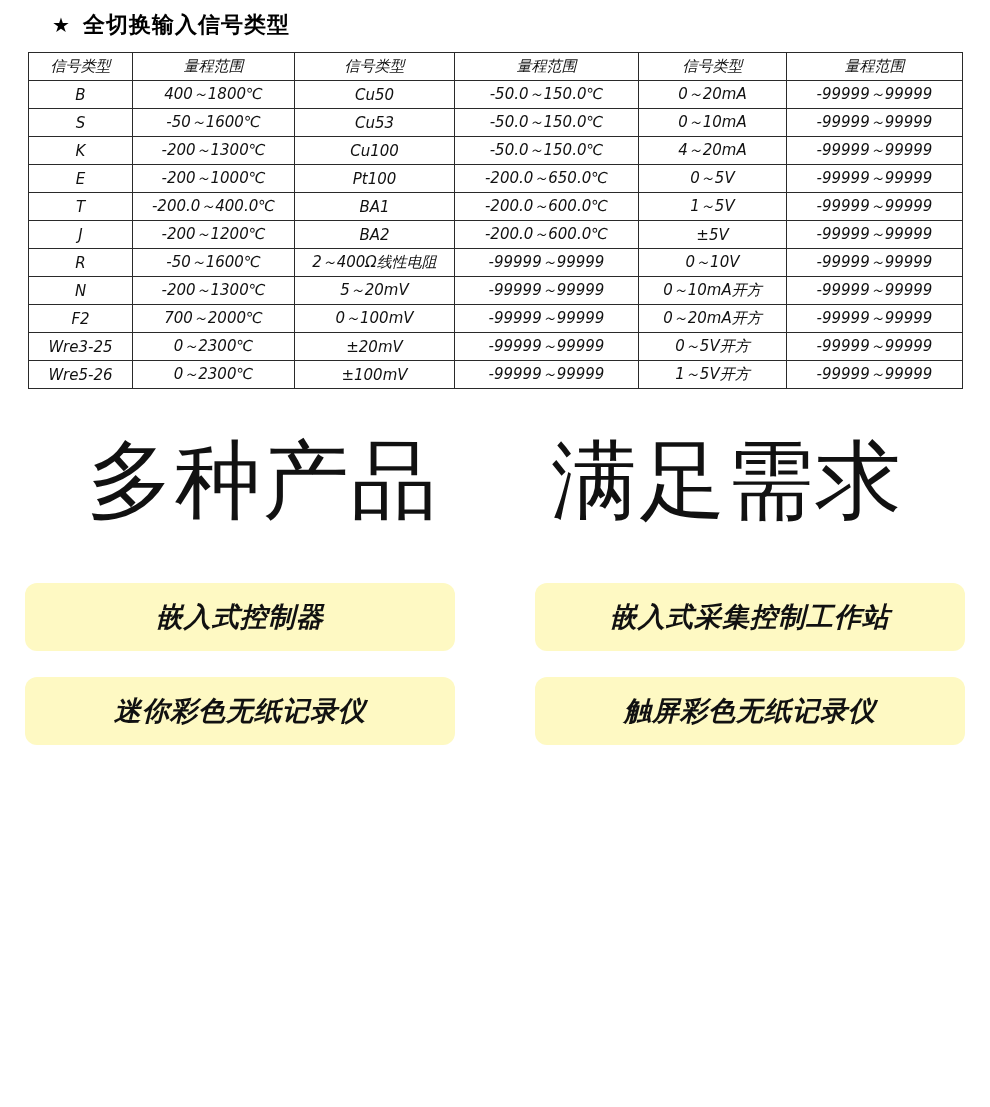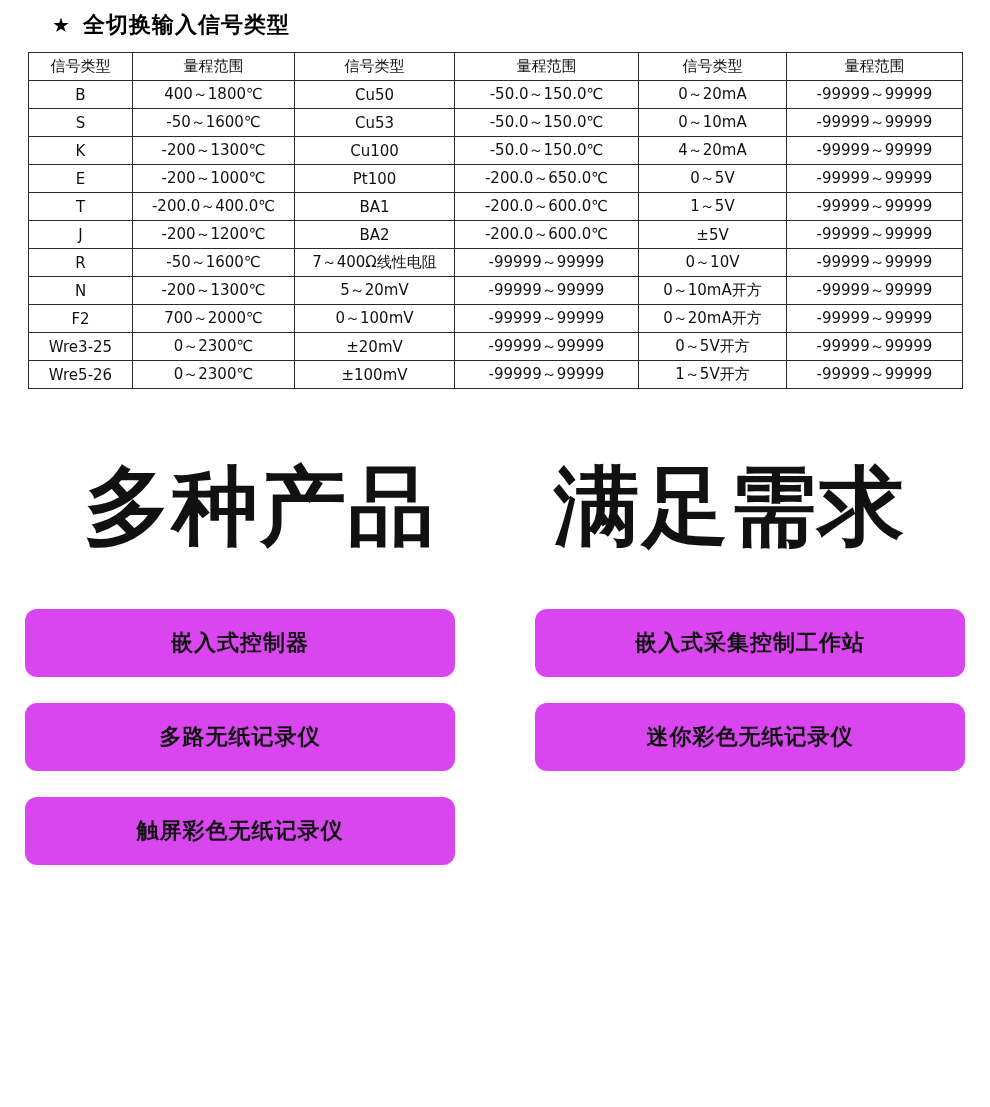--- a/index.html
+++ b/index.html
@@ -30,20 +30,21 @@
   .star-icon {
     font-size: 20px;
     line-height: 1;
     color: #000;
   }
 
   
   .table-wrap {
     margin: 12px 0 0 28px;
     width: 934px;
+    font-style: italic;
   }
   table.signal-table {
     border-collapse: collapse;
     width: 934px;
     table-layout: fixed;
   }
   table.signal-table th,
   table.signal-table td {
     border: 1px solid #2a2a2a;
     height: 27px;
@@ -64,24 +65,24 @@
   table.signal-table col.c3 { width: 184px; }
   table.signal-table col.c4 { width: 148px; }
   table.signal-table col.c5 { width: 176px; }
 
   .mono-ish {
     font-family: "DejaVu Sans", "Liberation Sans", sans-serif;
   }
 
   
   .banner-title {
-    margin-top: 74px;
+    margin-top: 48px;
     text-align: center;
     font-size: 86px;
-    font-weight: 700;
+    font-weight: 400;
     letter-spacing: 2px;
     color: #111;
     line-height: 1;
     font-family: "DejaVu Sans", "Liberation Sans", sans-serif;
   }
   .banner-title .gap {
     display: inline-block;
     width: 54px;
   }
 
@@ -91,30 +92,31 @@
     width: 940px;
     display: grid;
     grid-template-columns: 430px 430px;
     column-gap: 80px;
     row-gap: 26px;
     justify-content: center;
   }
   .pill {
     height: 68px;
     border-radius: 12px;
-    background: #d946ef;
+    background: #fef9c3;
     display: flex;
     align-items: center;
     justify-content: center;
-    font-size: 22px;
+    font-size: 27px;
     font-weight: 700;
     color: #111;
     letter-spacing: 1px;
     cursor: pointer;
     user-select: none;
+    font-style: italic;
   }
 </style>
 </head>
 <body>
 
 <div class="section-heading">
   <span class="star-icon">★</span>
   <span>全切换输入信号类型</span>
 </div>
 
@@ -183,21 +185,21 @@
         <td class="mono-ish">J</td>
         <td class="mono-ish">-200～1200℃</td>
         <td class="mono-ish">BA2</td>
         <td class="mono-ish">-200.0～600.0℃</td>
         <td class="mono-ish">±5V</td>
         <td class="mono-ish">-99999～99999</td>
       </tr>
       <tr>
         <td class="mono-ish">R</td>
         <td class="mono-ish">-50～1600℃</td>
-        <td class="mono-ish">7～400Ω线性电阻</td>
+        <td class="mono-ish">2～400Ω线性电阻</td>
         <td class="mono-ish">-99999～99999</td>
         <td class="mono-ish">0～10V</td>
         <td class="mono-ish">-99999～99999</td>
       </tr>
       <tr>
         <td class="mono-ish">N</td>
         <td class="mono-ish">-200～1300℃</td>
         <td class="mono-ish">5～20mV</td>
         <td class="mono-ish">-99999～99999</td>
         <td class="mono-ish">0～10mA开方</td>
@@ -233,16 +235,15 @@
 
 <div class="banner-title">
   <span>多种产品</span>
   <span class="gap"></span>
   <span>满足需求</span>
 </div>
 
 <div class="pill-grid">
   <div class="pill">嵌入式控制器</div>
   <div class="pill">嵌入式采集控制工作站</div>
-  <div class="pill">多路无纸记录仪</div>
   <div class="pill">迷你彩色无纸记录仪</div>
   <div class="pill">触屏彩色无纸记录仪</div>
 </div>
 
 </body></html>

